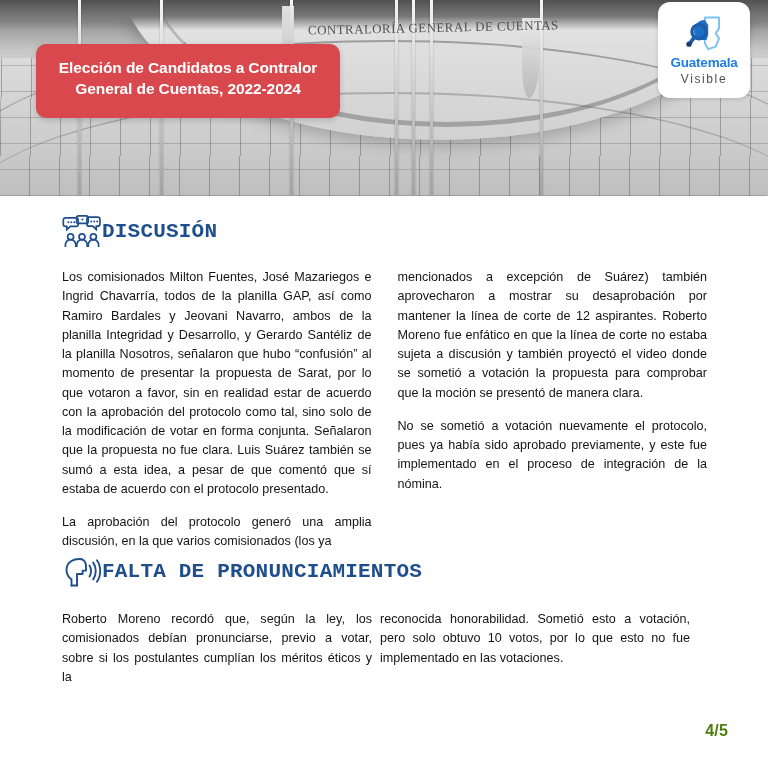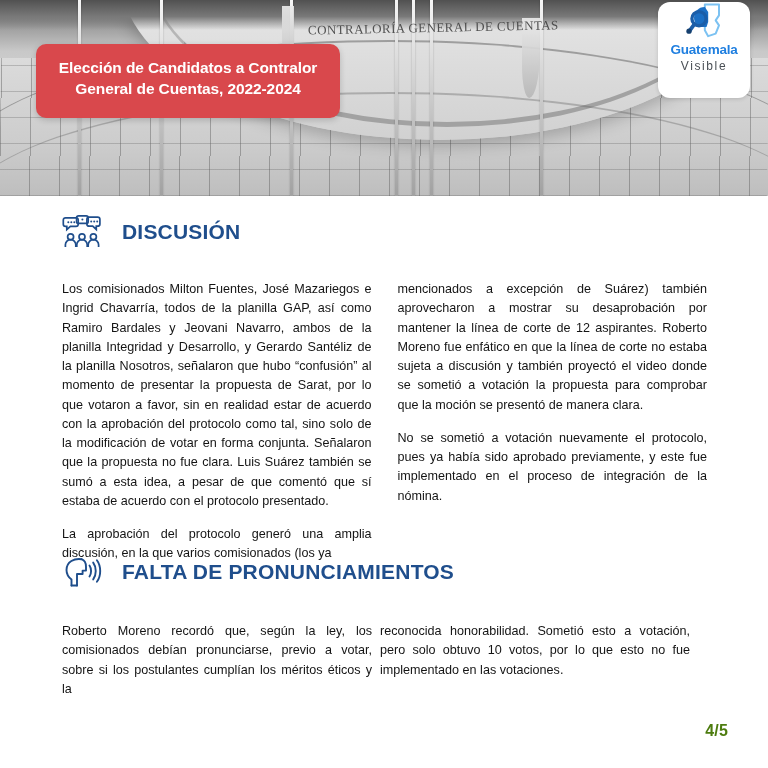--- a/index.html
+++ b/index.html
@@ -141,20 +141,21 @@
     position: absolute;
     right: 18px;
     top: 2px;
     width: 92px;
     height: 96px;
     background: #ffffff;
     border-radius: 12px;
     display: flex;
     flex-direction: column;
     align-items: center;
+    justify-content: center;
     box-shadow: 0 1px 4px rgba(0,0,0,0.15);
   }
   .logo-mark { width: 44px; height: 40px; margin-bottom: 1px; }
   .logo-name {
     color: #1f7fe0;
     font-size: 13.5px;
     font-weight: bold;
     letter-spacing: -0.2px;
     line-height: 1;
   }
@@ -171,21 +172,22 @@
     position: absolute;
     left: 0; top: 196px;
     width: 768px;
     height: 572px;
     background: #ffffff;
   }
 
   .section-head {
     display: flex;
     align-items: center;
-    gap: 20px;
+    gap: 0;
+    font-family: Liberation Mono, monospace;
   }
   .section-head.discusion { position: absolute; left: 62px; top: 18px; }
   .section-head.falta     { position: absolute; left: 62px; top: 358px; }
 
   .section-icon { display: block; }
   .section-title {
     color: #1f4e8c;
     font-size: 21px;
     font-weight: bold;
     letter-spacing: 0.2px;
@@ -193,21 +195,21 @@
   }
 
   .columns {
     position: absolute;
     display: flex;
     gap: 26px;
   }
   .columns.block-1 { left: 62px; top: 72px; width: 645px; }
   .columns.block-2 { left: 62px; top: 414px; width: 645px; gap: 8px; }
 
-  .col { width: 310px; margin-top: 12px; }
+  .col { width: 310px; }
 
   p.body-text {
     margin: 0 0 14px 0;
     font-family: "Liberation Sans", sans-serif;
     font-size: 12.6px;
     line-height: 1.53;
     color: #141414;
     text-align: justify;
     text-justify: inter-word;
     hyphens: none;

